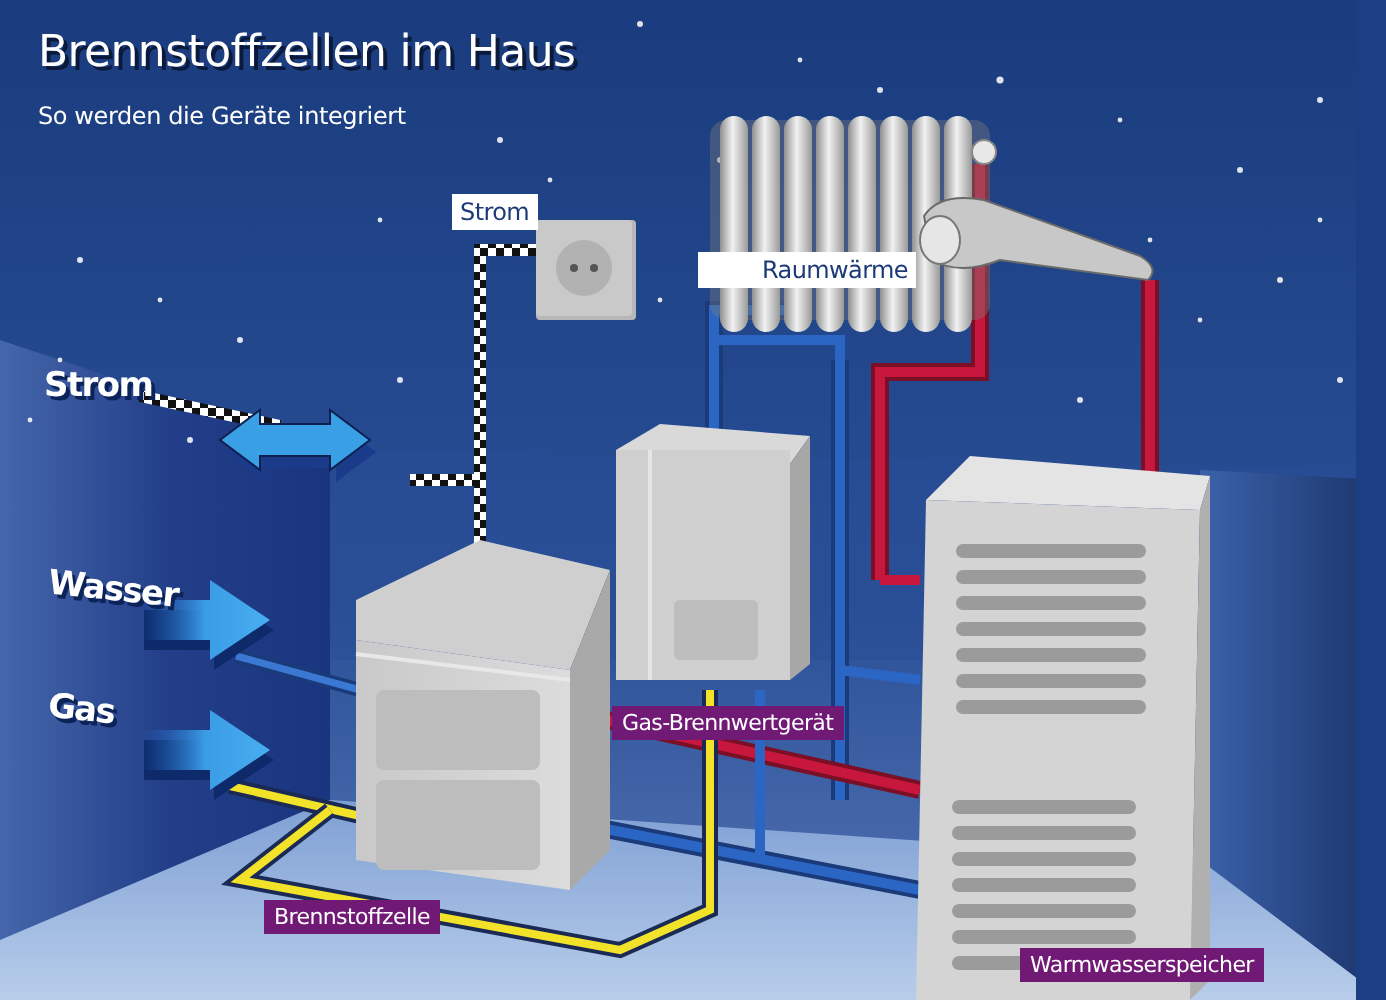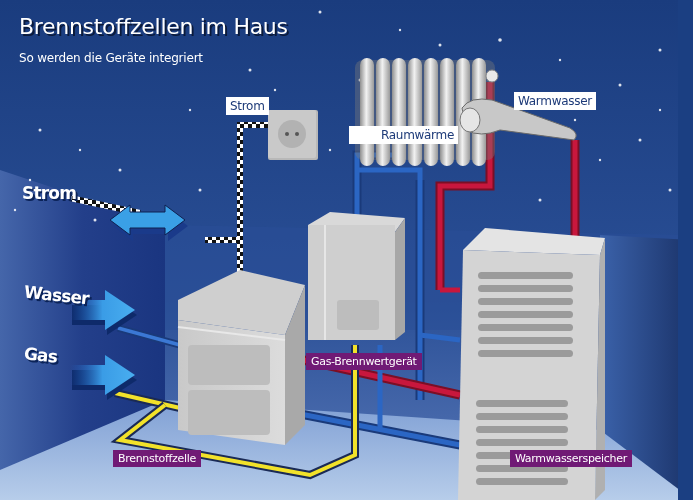--- a/index.html
+++ b/index.html
@@ -233,17 +233,16 @@
 
   <div class="title">Brennstoffzellen im Haus</div>
   <div class="subtitle">So werden die Geräte integriert</div>
 
   <div class="side-label" style="left:22px; top:183px;">Strom</div>
   <div class="side-label" style="left:24px; top:285px; transform:rotate(6deg);">Wasser</div>
   <div class="side-label" style="left:24px; top:345px; transform:rotate(6deg);">Gas</div>
 
   <div class="label-white" style="left:226px; top:97px;">Strom</div>
   <div class="label-white" style="left:349px; top:126px;padding-left:32px;">Raumwärme</div>
-  <div class="label-white" style="left:514px; top:92px;">Warmwasser</div>
   <div class="label-blue" style="left:306px; top:353px;">Gas-Brennwertgerät</div>
-  <div class="label-blue" style="left:113px; top:450px;">Brennstoffzelle</div>
-  <div class="label-blue" style="left:510px; top:450px;">Warmwasserspeicher</div>
+  <div class="label-blue" style="left:132px; top:450px;">Brennstoffzelle</div>
+  <div class="label-blue" style="left:510px; top:474px;">Warmwasserspeicher</div>
 </div>
 
 </body></html>

